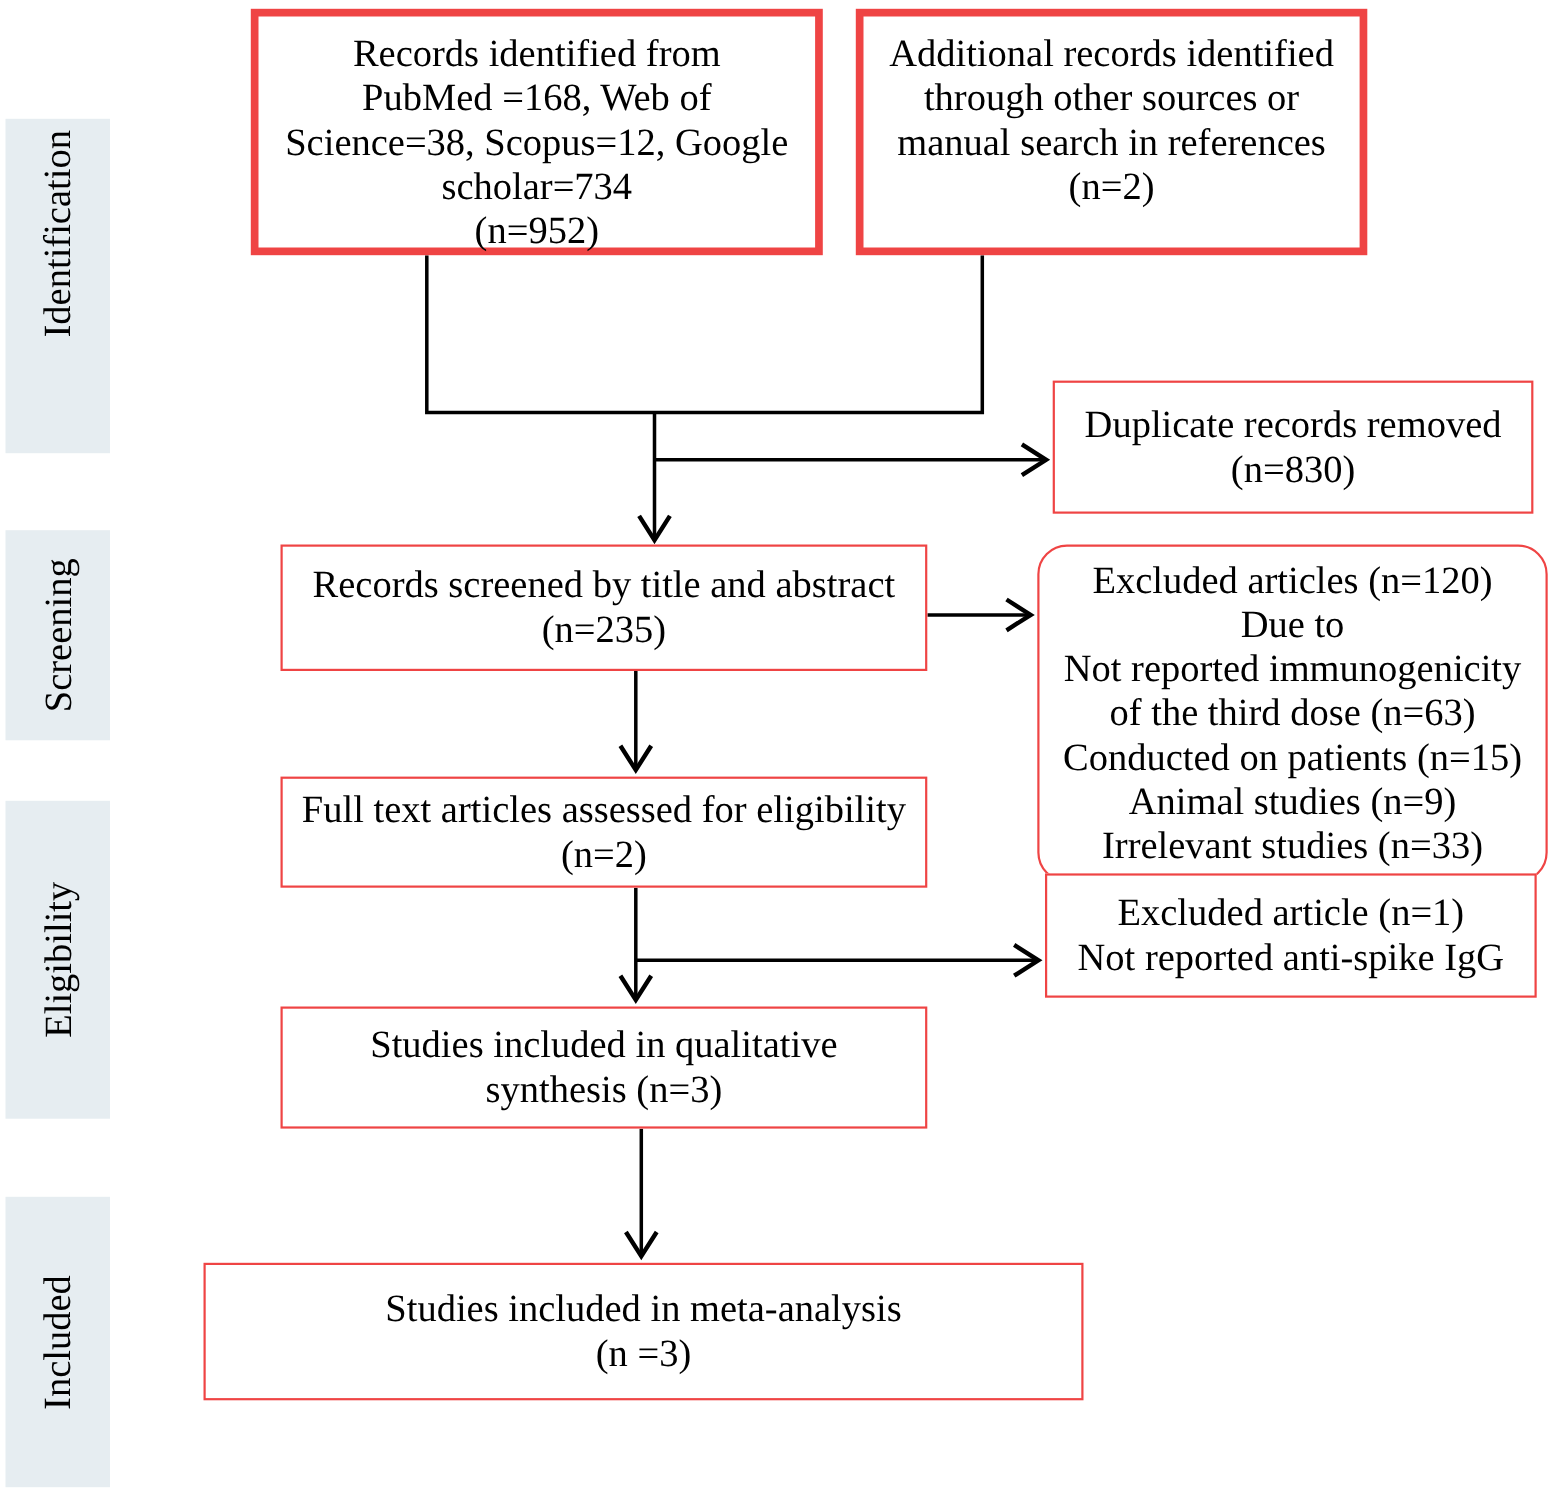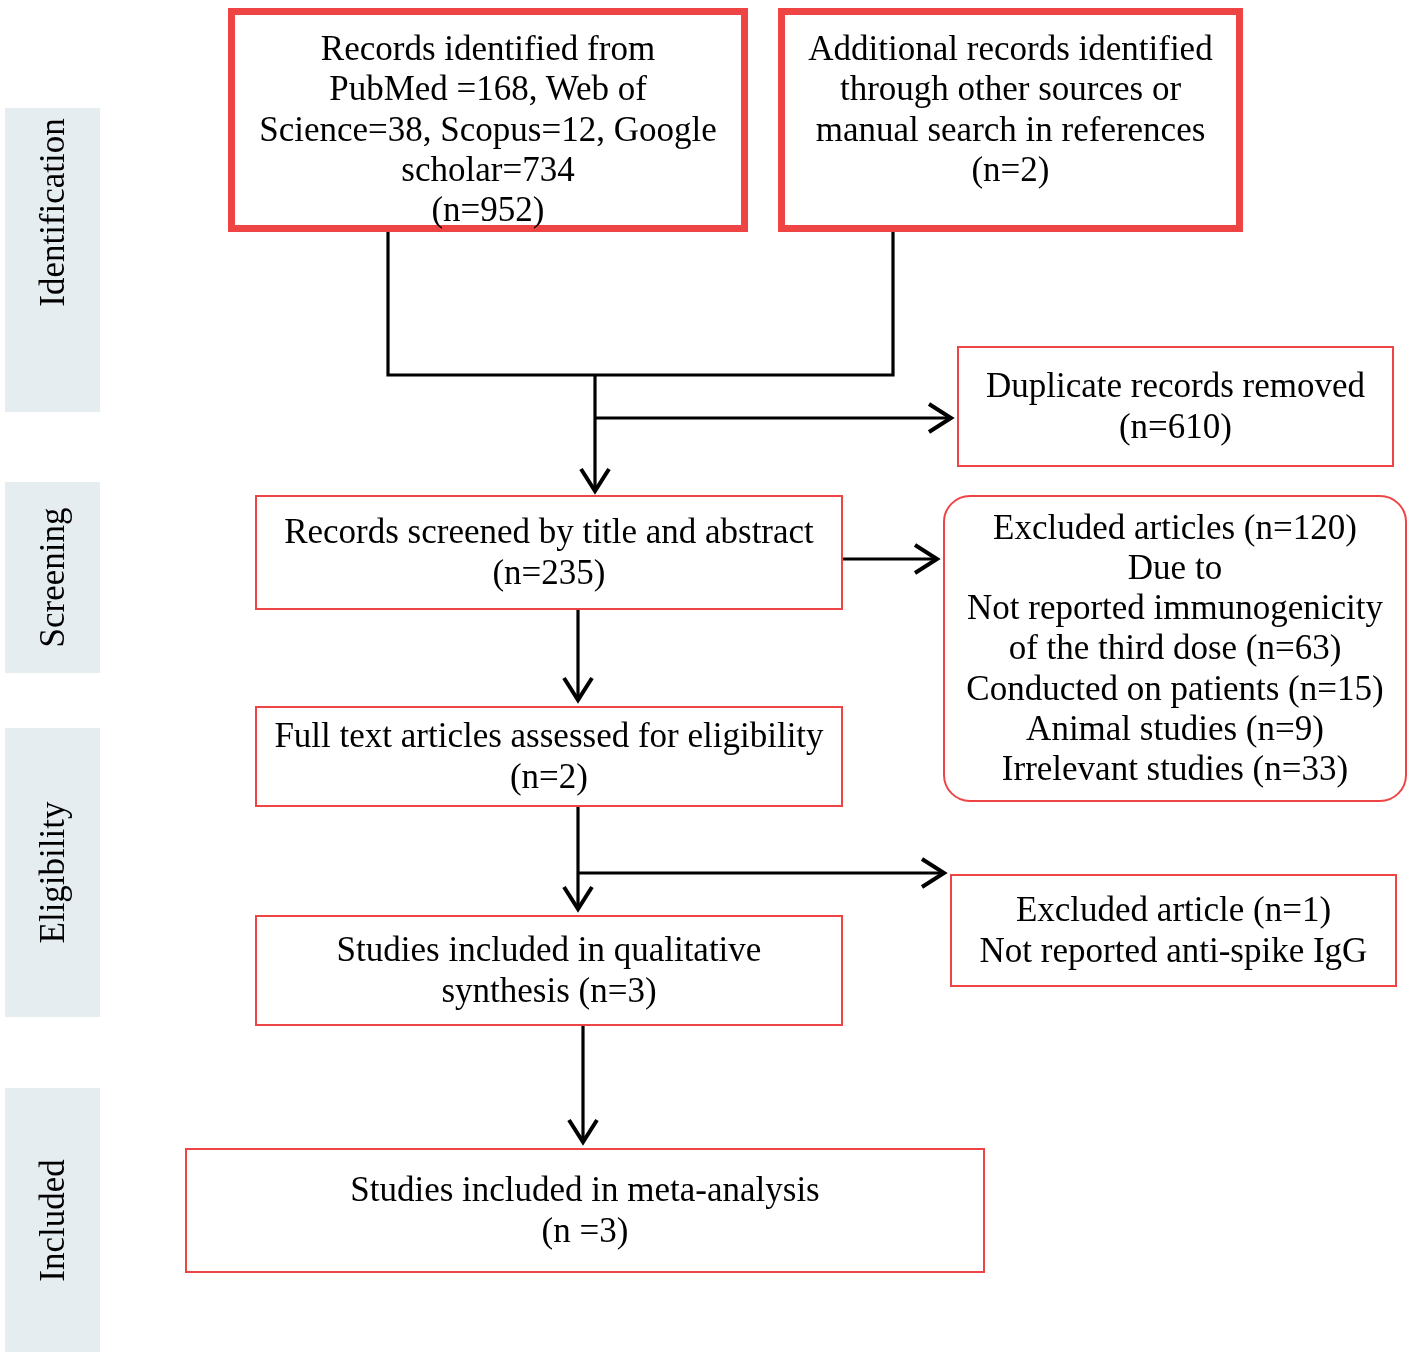--- a/index.html
+++ b/index.html
@@ -125,21 +125,21 @@
 
   <div class="box thick top-align" style="left:778px; top:8px; width:465px; height:224px;">
     <div class="txt">Additional records identified
 through other sources or
 manual search in references
 (n=2)</div>
   </div>
 
   <div class="box" style="left:957px; top:346px; width:437px; height:121px;">
     <div class="txt">Duplicate records removed
-(n=610)</div>
+(n=830)</div>
   </div>
 
   <div class="box" style="left:255px; top:495px; width:588px; height:115px;">
     <div class="txt">Records screened by title and abstract
 (n=235)</div>
   </div>
 
   <div class="box" style="left:943px; top:495px; width:464px; height:307px;border-radius:27px;">
     <div class="txt">Excluded articles (n=120)
 Due to
@@ -148,21 +148,21 @@
 Conducted on patients (n=15)
 Animal studies (n=9)
 Irrelevant studies (n=33)</div>
   </div>
 
   <div class="box" style="left:255px; top:706px; width:588px; height:101px;">
     <div class="txt">Full text articles assessed for eligibility
 (n=2)</div>
   </div>
 
-  <div class="box" style="left:950px; top:874px; width:447px; height:113px;">
+  <div class="box" style="left:950px; top:794px; width:447px; height:113px;">
     <div class="txt">Excluded article (n=1)
 Not reported anti-spike IgG</div>
   </div>
 
   <div class="box" style="left:255px; top:915px; width:588px; height:111px;">
     <div class="txt">Studies included in qualitative
 synthesis (n=3)</div>
   </div>
 
   <div class="box" style="left:185px; top:1148px; width:800px; height:125px;">

